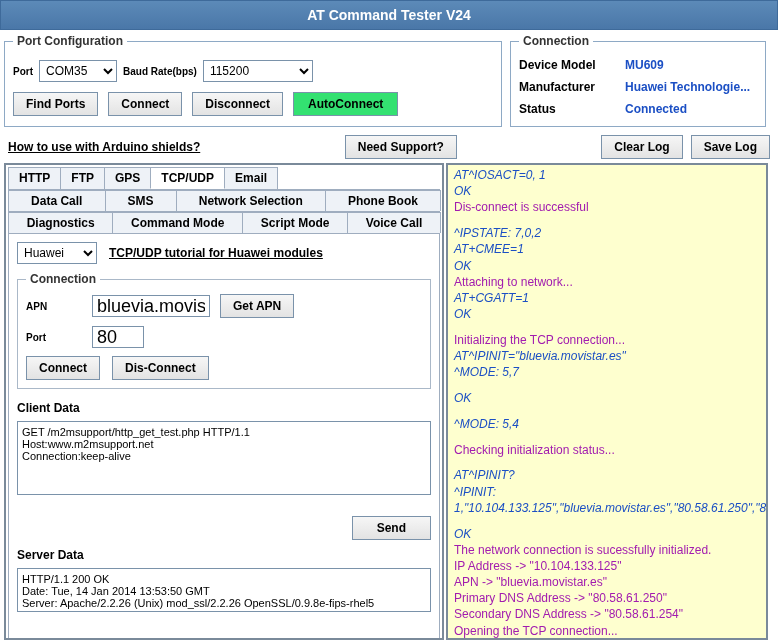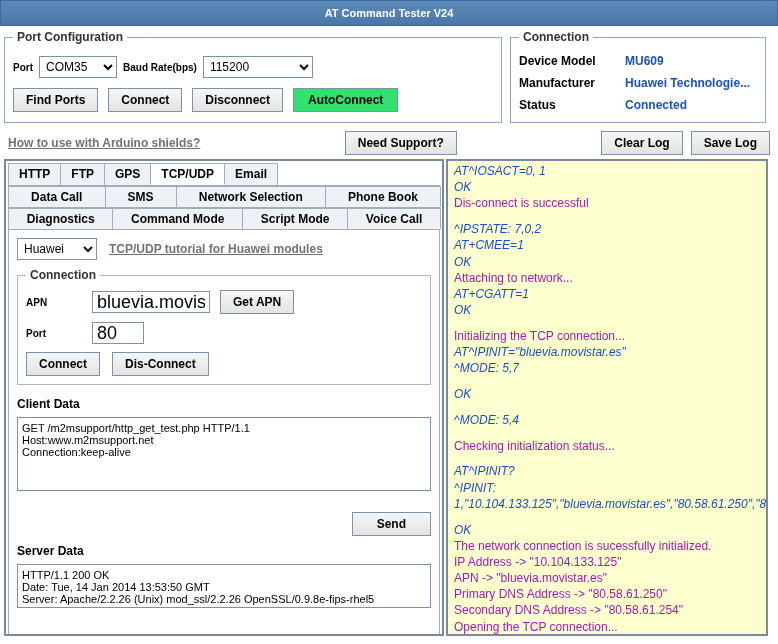--- a/index.html
+++ b/index.html
@@ -8,21 +8,21 @@
   font-size: 12px;
   background: #fff;
   width: 778px;
 }
 .titlebar {
   background: linear-gradient(to bottom, #5c8ab8, #4a77a8);
   color: #fff;
   font-weight: bold;
   text-align: center;
   padding: 6px 0;
-  font-size: 11px;
+  font-size: 14px;
   border: 1px solid #3e6a9a;
 }
 .top-row {
   display: flex;
   gap: 8px;
   padding: 4px;
 }
 fieldset {
   border: 1px solid #8ea9c5;
   padding: 6px 8px 10px 8px;
@@ -82,21 +82,21 @@
   overflow: hidden;
   text-overflow: ellipsis;
 }
 .link-row {
   display: flex;
   align-items: center;
   justify-content: space-between;
   padding: 4px 8px;
 }
 .blue-link {
-  color: #737373;
+  color: #000000;
   font-weight: bold;
   text-decoration: underline;
   cursor: pointer;
 }
 .log-btn-group { display: flex; gap: 8px; }
 .main-row {
   display: flex;
   gap: 2px;
   padding: 0 4px;
 }

